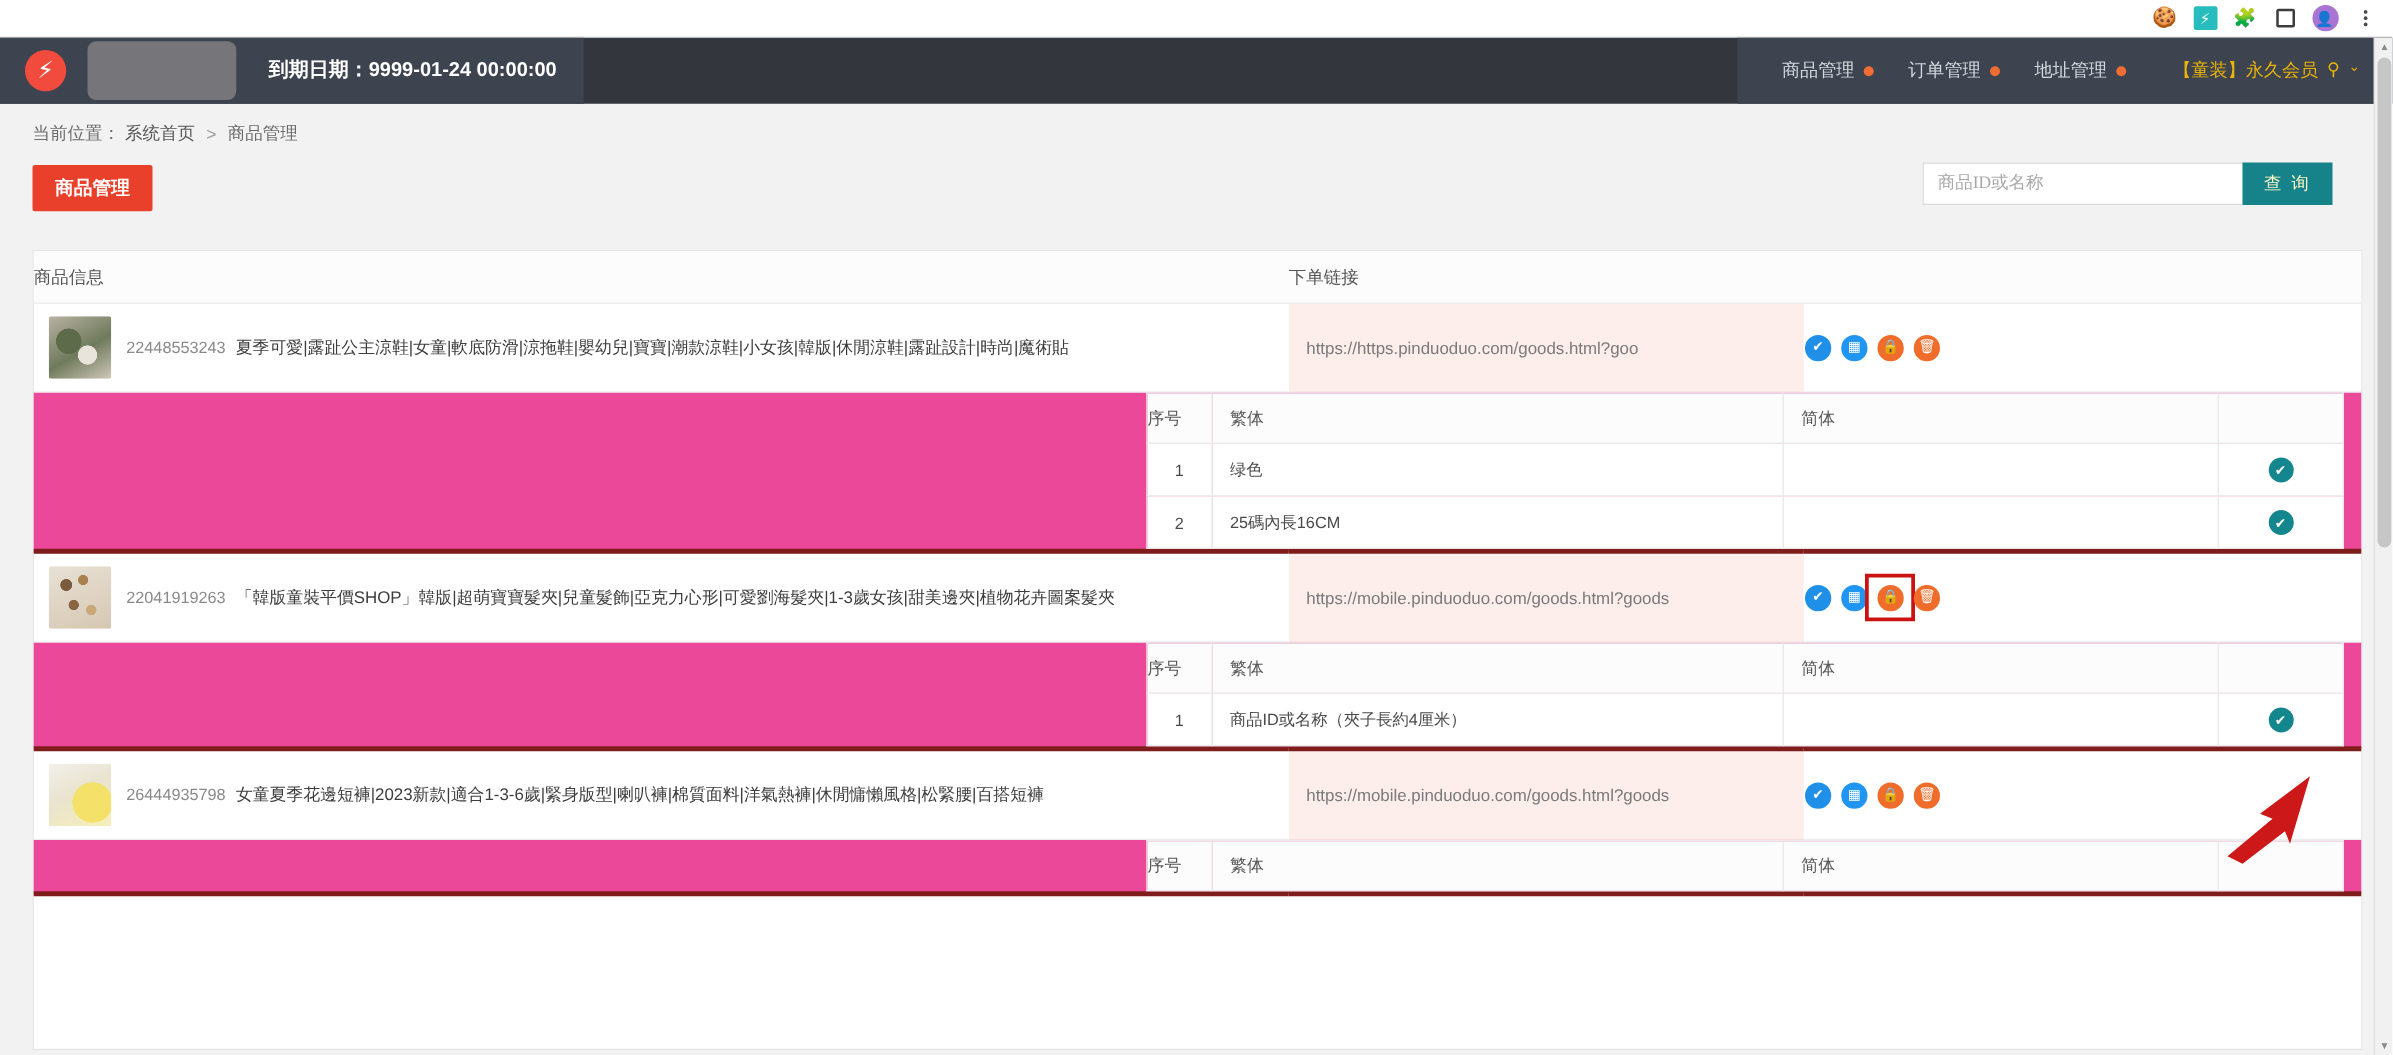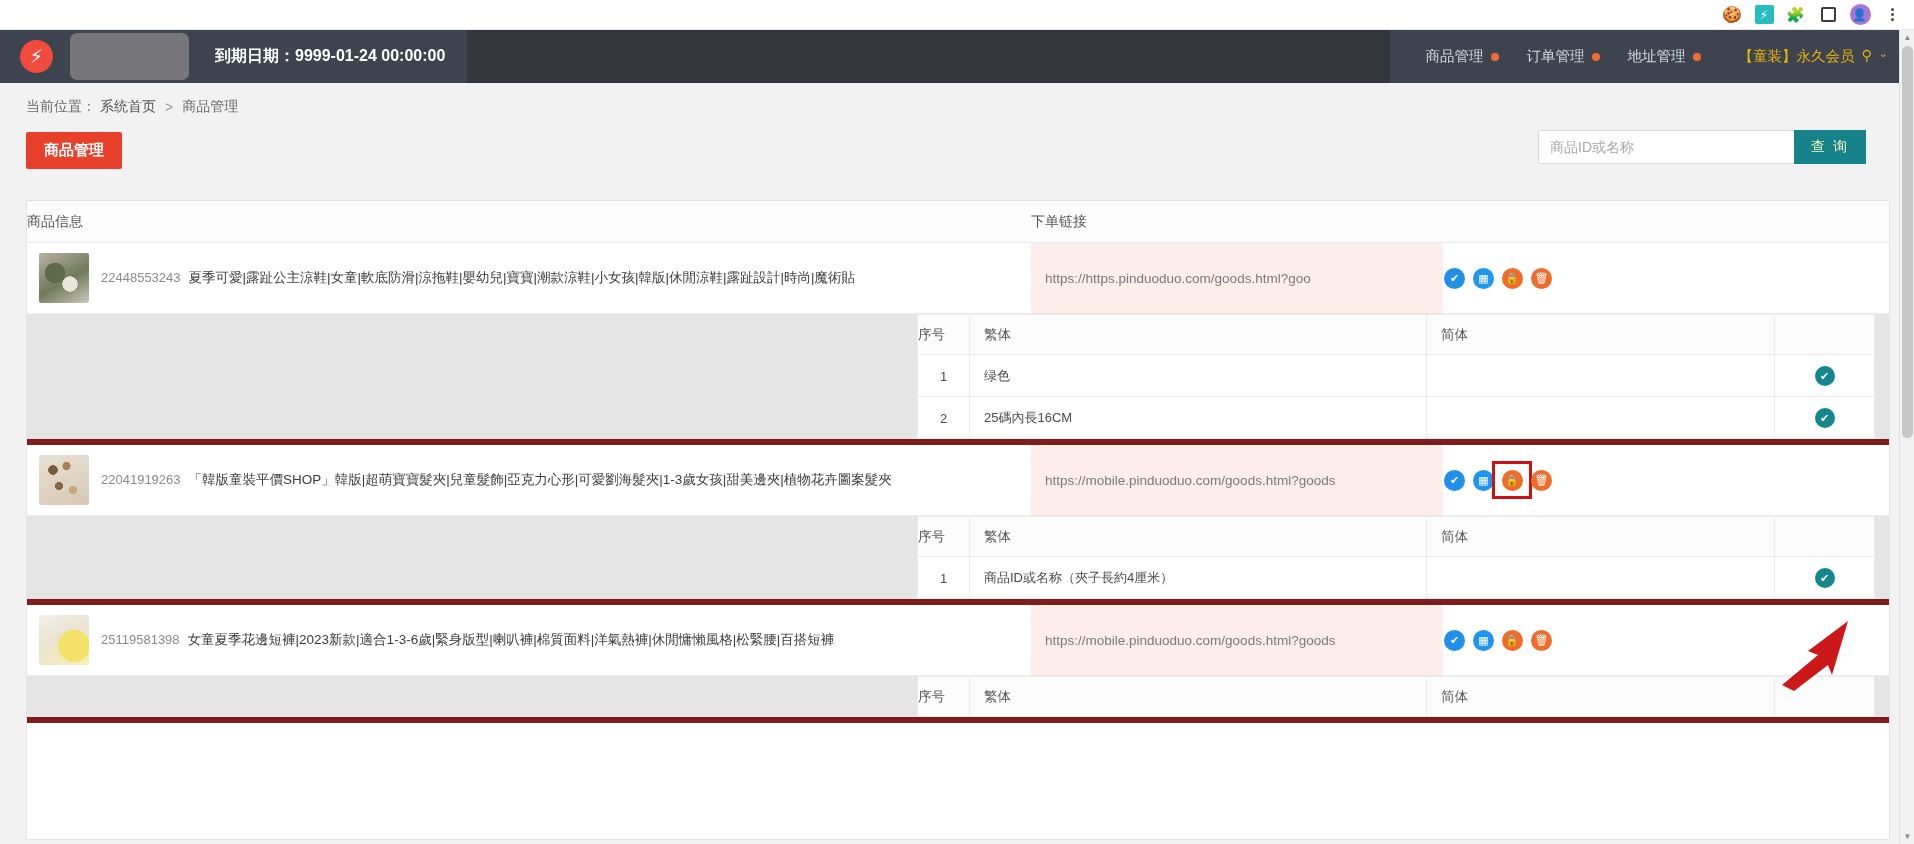--- a/index.html
+++ b/index.html
@@ -175,21 +175,21 @@
   #search-input {
     width: 256px;
     height: 34px;
     border: 1px solid #d9d9d9;
     border-right: none;
     padding: 13px 11px;
     font-size: 14px;
     color: #333;
     background: #fff;
     outline: none;
-    font-family: Liberation Sans, sans-serif;
+    font-family: Liberation Serif, serif;
   }
   #search-input::placeholder { color: #a8a8a8; }
   #search-button {
     background: #16828a;
     color: #fef9c3;
     border: none;
     font-size: 14px;
     letter-spacing: 2px;
     padding: 0 17px;
     height: 34px;
@@ -303,21 +303,21 @@
     pointer-events: none;
   }
   #annot-arrow {
     position: absolute;
     width: 90px; height: 80px;
     pointer-events: none;
     z-index: 40;
   }
 
   
-  .subrow > td { padding: 0; border-bottom: 6px solid #7f1d1d; background: #e5e5e5; }
+  .subrow > td { padding: 0; border-bottom: 4px solid #7f1d1d; background: #ec4899; }
   .subwrap { padding: 0 14px 0 0; display: flex; }
   .subspacer { width: 890px; flex: none; }
   table.variants {
     border-collapse: collapse;
     flex: 1;
     table-layout: fixed;
   }
   table.variants th {
     text-align: left;
     font-weight: normal;
@@ -560,21 +560,21 @@
               </table>
             </div>
           </td>
         </tr>
 
         <tr>
           <td class="cell-info">
             <div class="prod-cell">
               <div class="thumb thumb-3"></div>
               <div class="prod-text">
-                <div class="prod-id">25119581398</div>
+                <div class="prod-id">26444935798</div>
                 <div class="prod-title">女童夏季花邊短褲|2023新款|適合1-3-6歲|緊身版型|喇叭褲|棉質面料|洋氣熱褲|休閒慵懶風格|松緊腰|百搭短褲</div>
               </div>
             </div>
           </td>
           <td class="cell-link">https://mobile.pinduoduo.com/goods.html?goods</td>
           <td class="cell-ops">
             <div class="ops">
               <div class="op-btn op-check">✔</div>
               <div class="op-btn op-grid">▦</div>
               <div class="op-btn op-lock">🔒</div>

